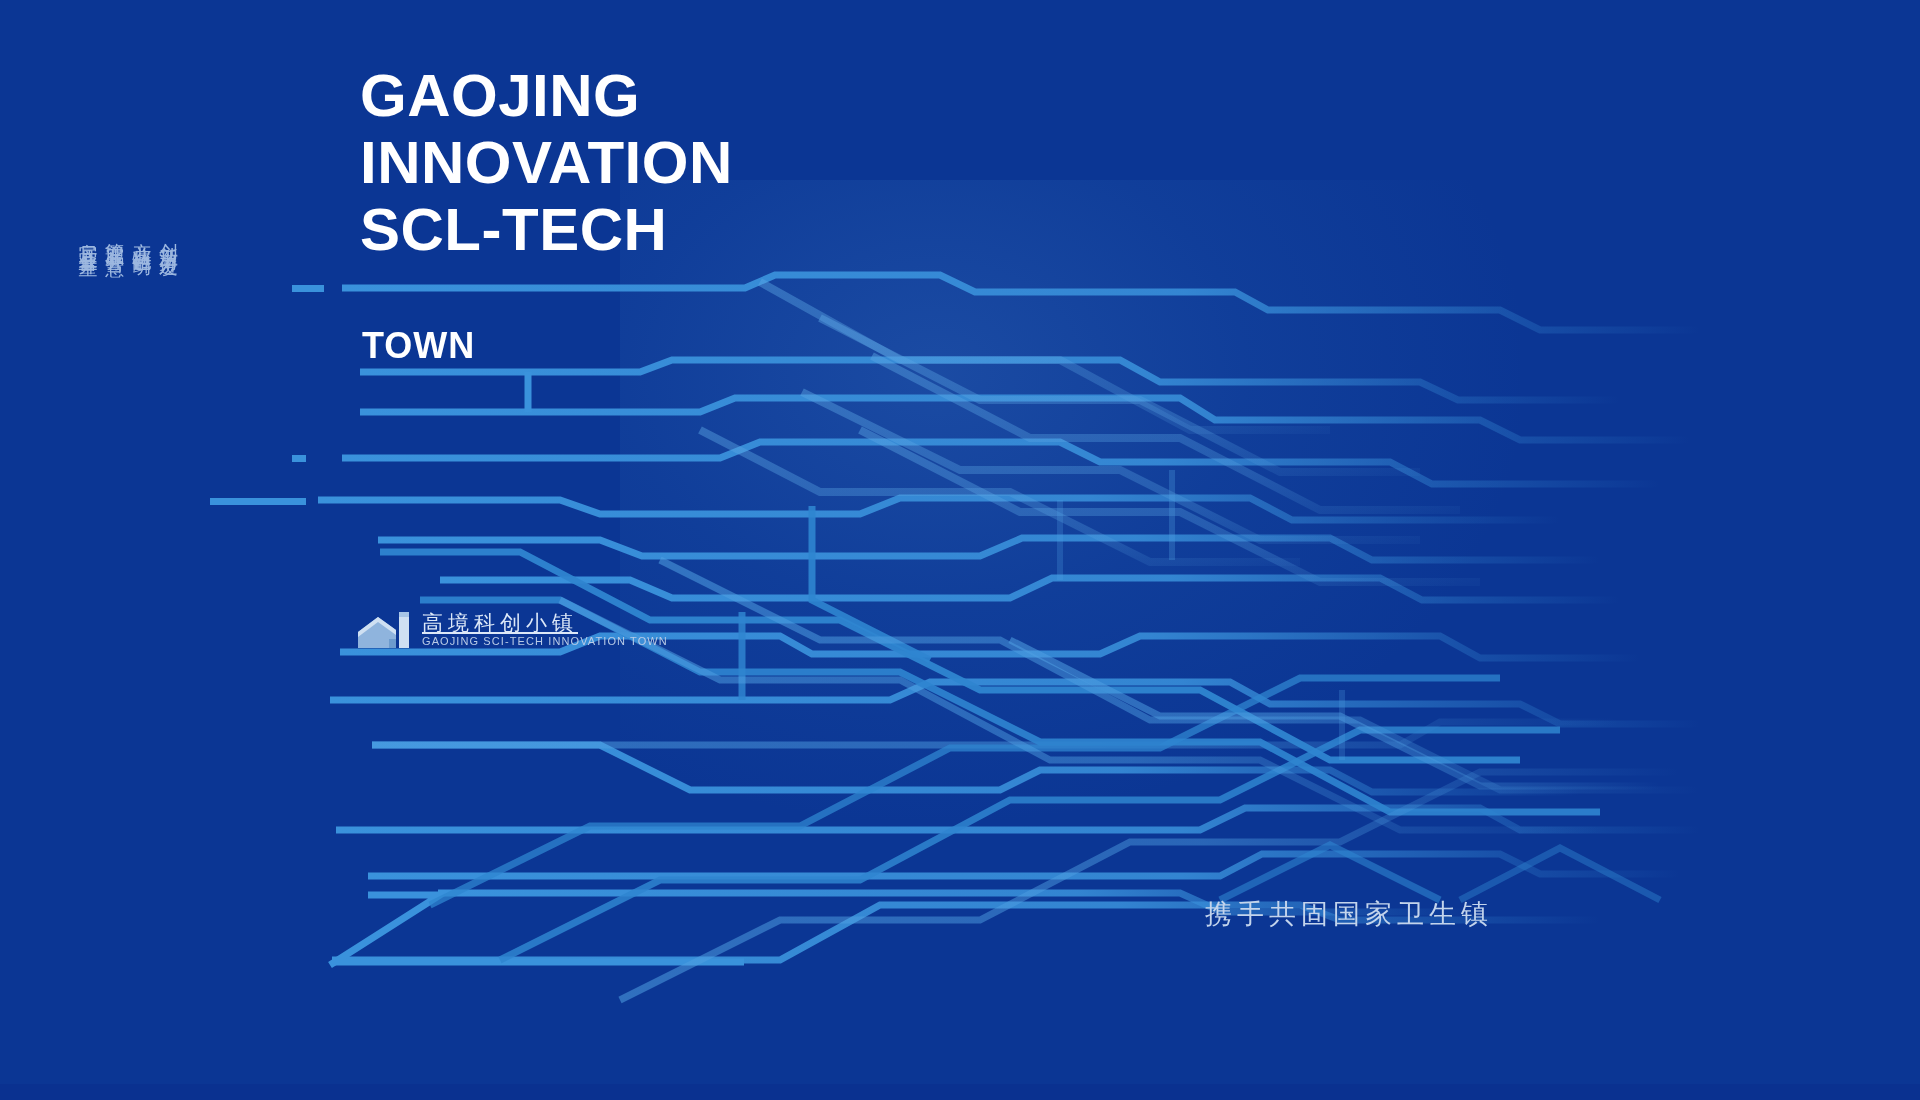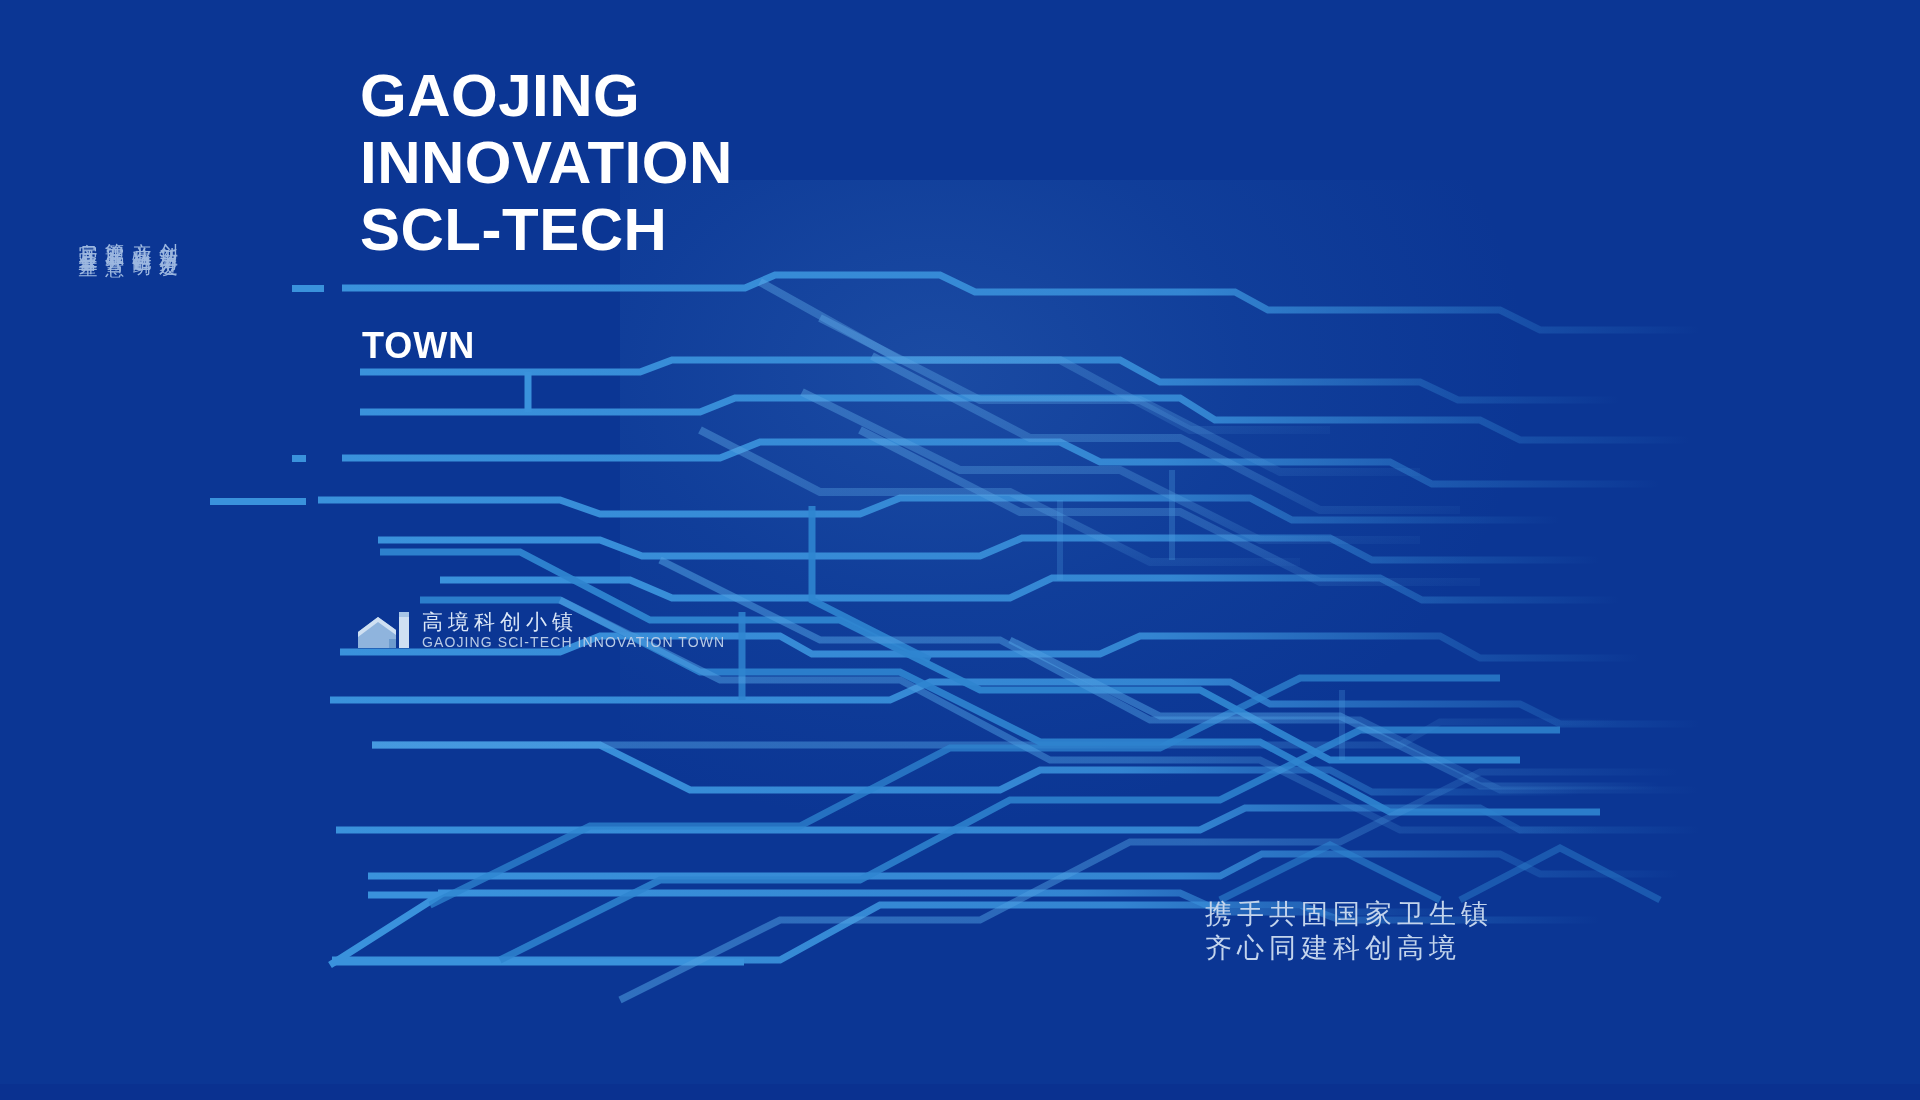--- a/index.html
+++ b/index.html
@@ -89,24 +89,25 @@
     gap: 10px;
   }
   #logo-mark { width: 56px; height: 44px; flex: none; }
   #logo-text-wrap { display: flex; flex-direction: column; gap: 2px; }
   #logo-cn {
     color: #dce8f8;
     font-size: 21px;
     letter-spacing: 5px;
     font-family: "DejaVu Sans", sans-serif;
     line-height: 1;
+    text-decoration: underline;
   }
   #logo-en {
     color: #b9cbe6;
-    font-size: 14px;
+    font-size: 11px;
     letter-spacing: 1.1px;
     line-height: 1;
     font-family: "Liberation Sans", sans-serif;
   }
 
   
   #bottom-slogan {
     position: absolute;
     left: 1205px;
     top: 897px;
@@ -252,16 +253,15 @@
       <rect x="33" y="31" width="7" height="9" fill="#6d9bcd"></rect>
     </svg>
     <div id="logo-text-wrap">
       <div id="logo-cn">高境科创小镇</div>
       <div id="logo-en">GAOJING SCI-TECH INNOVATION TOWN</div>
     </div>
   </div>
 
   <div id="bottom-slogan">
     <div class="bline">携手共固国家卫生镇</div>
-    <div class="bline">齐心同建科创高境</div>
   </div>
 
 </div>
 
 </body></html>

